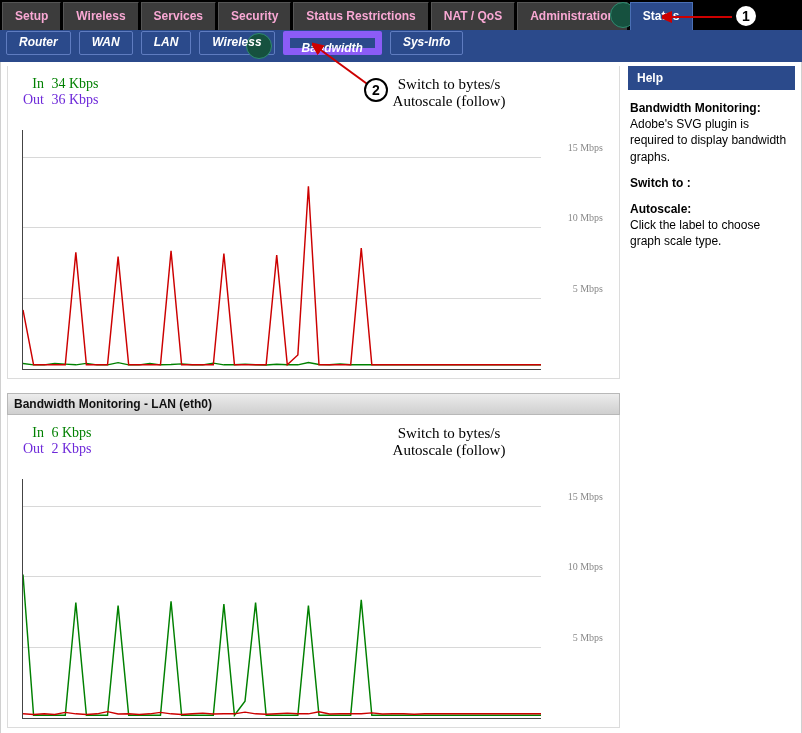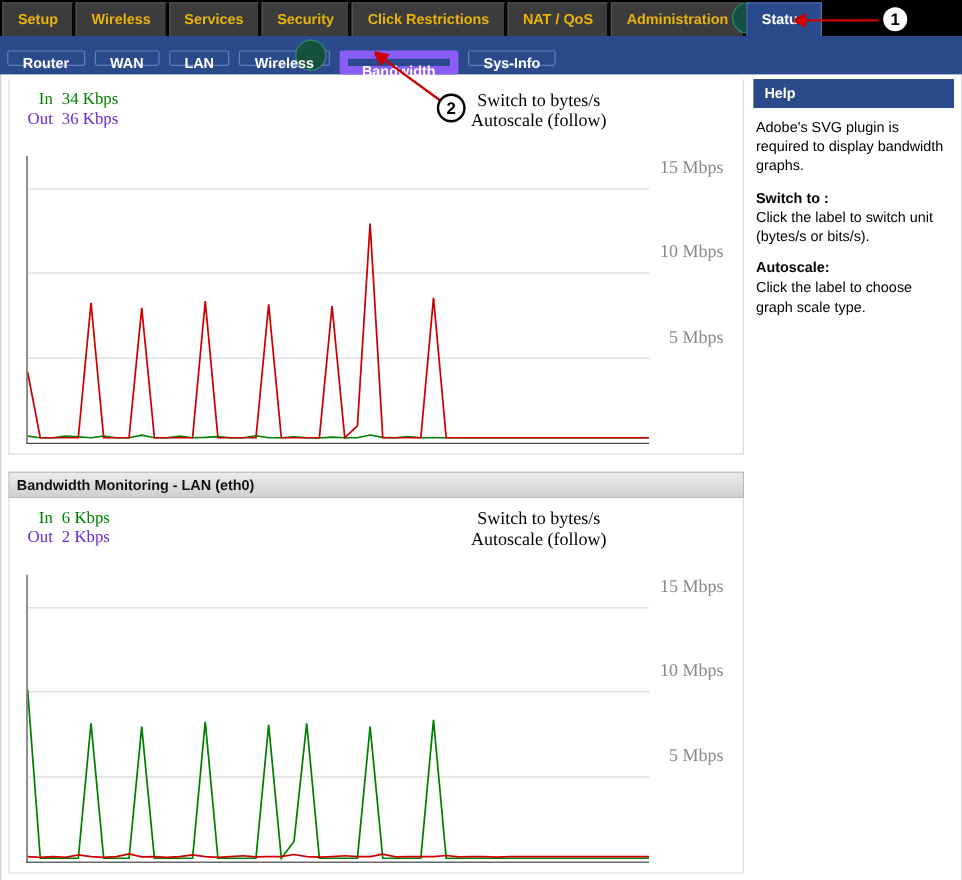--- a/index.html
+++ b/index.html
@@ -12,21 +12,21 @@
   
   .topbar {
     background: #000;
     border-bottom: 1px solid #000;
     display: flex;
     padding: 2px 0 0 0;
     height: 30px;
     position: relative;
   }
   .top-tab {
-    color: #eab308;
+    color: #f9a8d4;
     font-size: 12px;
     font-weight: bold;
     padding: 6px 12px 0 12px;
     border-right: 1px solid #000;
     background: #3c3c3c;
     margin: 0 1px;
     cursor: pointer;
     height: 28px;
     border-top: 1px solid #555;
     border-left: 1px solid #555;
@@ -47,23 +47,24 @@
     width: 26px; height: 26px;
     border-radius: 50%;
     background: #16513f;
     border: 1px solid #2e8b70;
     pointer-events: none;
   }
   
   .subbar {
     background: #2b4a8b;
     display: flex;
-    padding: 12px 6px 7px 6px;
+    padding: 1px 6px 7px 6px;
     height: 32px;
     position: relative;
+    font-style: italic;
   }
   .sub-tab {
     color: #fff;
     font-size: 12px;
     font-weight: bold;
     padding: 3px 12px;
     border: 1px solid #5f7cc0;
     background: #2b4a8b;
     margin-right: 8px;
     cursor: pointer;
@@ -136,21 +137,21 @@
   }
   .grid-line {
     position: absolute;
     left: 0; right: 0;
     border-top: 1px solid #d8d8d8;
   }
   .grid-label {
     position: absolute;
     right: -62px;
     color: #888;
-    font-size: 15px;
+    font-size: 10px;
     font-family: Georgia, serif;
     transform: translateY(-50%);
   }
   svg.plot { position: absolute; left: 0; bottom: 0; width: 100%; height: 100%; }
   
   .help-title {
     background: #2b4a8b;
     color: #fff;
     font-weight: bold;
     font-size: 12px;
@@ -189,21 +190,21 @@
 </head>
 <body>
 
 <div class="overlay">
 
   <div class="topbar">
     <div class="top-tab first">Setup</div>
     <div class="top-tab">Wireless</div>
     <div class="top-tab">Services</div>
     <div class="top-tab">Security</div>
-    <div class="top-tab">Click Restrictions</div>
+    <div class="top-tab">Status Restrictions</div>
     <div class="top-tab">NAT / QoS</div>
     <div class="top-tab">Administration</div>
     <div class="circle-status"></div>
     <div class="top-tab active" style="position:relative;z-index:2;">Status</div>
   </div>
 
   <div class="subbar">
     <div class="sub-tab"><span>Router</span></div>
     <div class="sub-tab"><span>WAN</span></div>
     <div class="sub-tab"><span>LAN</span></div>
@@ -289,21 +290,21 @@
               </svg>
           </div>
         </div>
       </div>
 
     </div>
 
     <div class="aside">
       <div class="help-title">Help</div>
       <div class="help-body">
+        <strong>Bandwidth Monitoring:</strong>
         <span>Adobe's SVG plugin is required to display bandwidth graphs.</span>
         <strong>Switch to :</strong>
-        <span>Click the label to switch unit (bytes/s or bits/s).</span>
         <strong>Autoscale:</strong>
         <span>Click the label to choose graph scale type.</span>
       </div>
     </div>
   </div>
 </div>
 
 </body></html>

